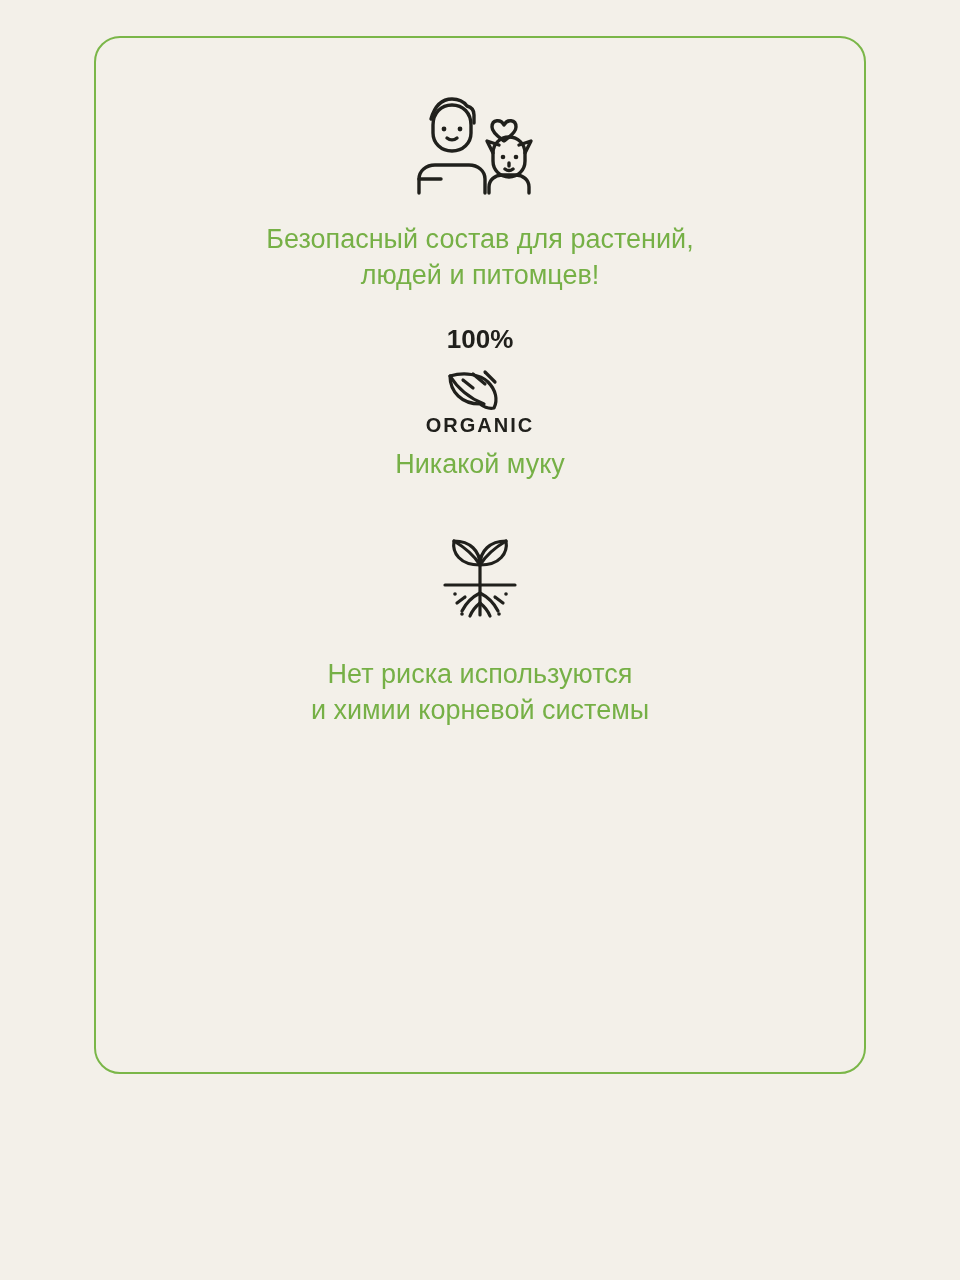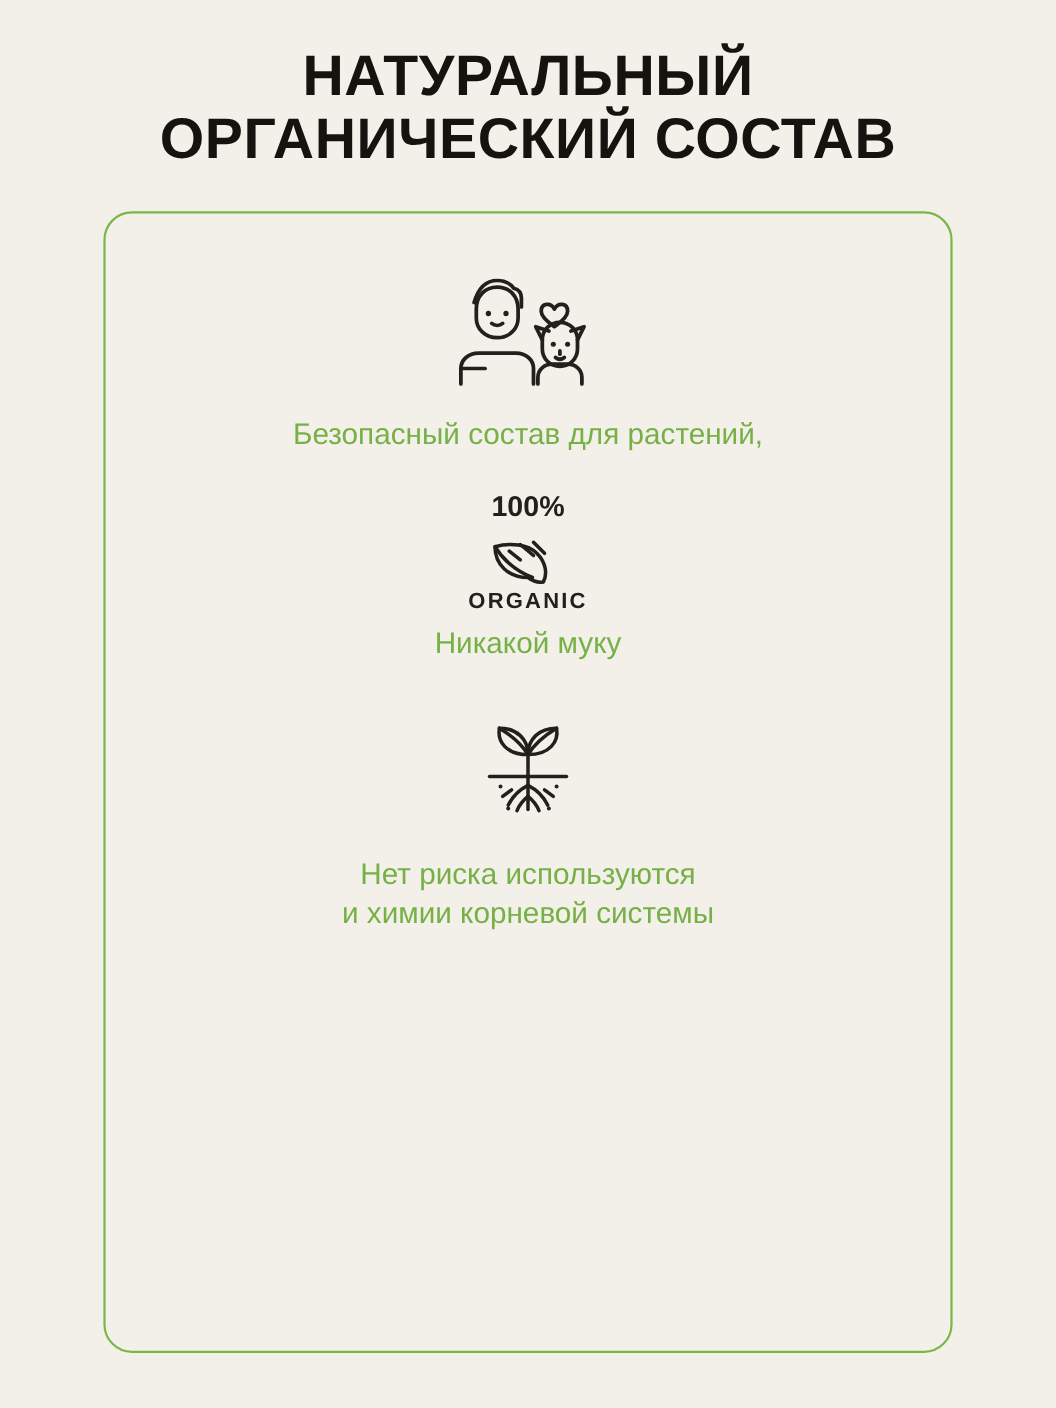--- a/index.html
+++ b/index.html
@@ -82,24 +82,20 @@
   .f2 .feature-text { margin-top: 10px; }
   .f3 .feature-text { margin-top: 18px; }
   .f4 .feature-text { margin-top: 18px; }
   svg { display: block; }
 </style>
 </head>
 <body>
 
 <div class="page">
 
-  <div class="headline">
-    <span class="line">НАТУРАЛЬНЫЙ</span>
-    <span class="line">ОРГАНИЧЕСКИЙ СОСТАВ</span>
-  </div>
 
   <div class="card">
 
     <div class="feature f1">
       <div class="icon-wrap">
         <svg width="150" height="104" viewBox="0 0 150 104" fill="none" stroke="#20201c" stroke-width="3.4" stroke-linecap="round" stroke-linejoin="round">
 
           <path d="M28 32c0-12 8-20 19-20s19 8 19 20v8c0 10-8 18-19 18s-19-8-19-18z"></path>
           <path d="M26 26c4-14 12-20 21-20 7 0 12 3 15 7 4 1 7 4 7 9v8"></path>
           <circle cx="39" cy="36" r="2.4" fill="#20201c" stroke="none"></circle>
@@ -117,20 +113,21 @@
           <circle cx="98" cy="64" r="2.3" fill="#20201c" stroke="none"></circle>
           <circle cx="111" cy="64" r="2.3" fill="#20201c" stroke="none"></circle>
           <path d="M104 70v3"></path>
           <path d="M100 76c2.5 2 5.5 2 8 0"></path>
 
           <path d="M84 100v-6c0-7 6-12 13-12h14c7 0 13 5 13 12v6"></path>
         </svg>
       </div>
       <div class="feature-text">
         <span class="line">Безопасный состав для растений,</span>
+        <span class="line">людей и питомцев!</span>
       </div>
     </div>
 
     <div class="feature f2">
       <div class="icon-wrap">
         <svg width="150" height="120" viewBox="0 0 150 120" fill="none" stroke="#20201c" stroke-width="3.2" stroke-linecap="round" stroke-linejoin="round">
 
           <text x="75" y="30" font-family="'Liberation Sans', sans-serif" font-size="26" font-weight="bold" fill="#20201c" stroke="none" text-anchor="middle">100%</text>
 
           <path d="M75 86c-18 0-30-12-30-28 14-4 30-2 38 6 8 8 10 18 6 26-5 1-10-1-14-4z"></path>

